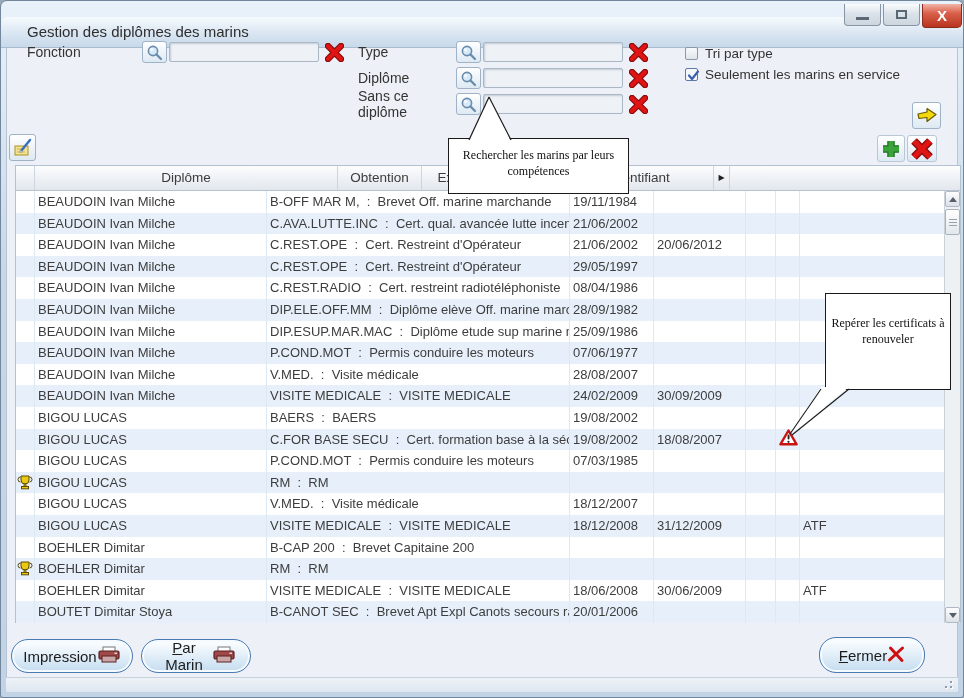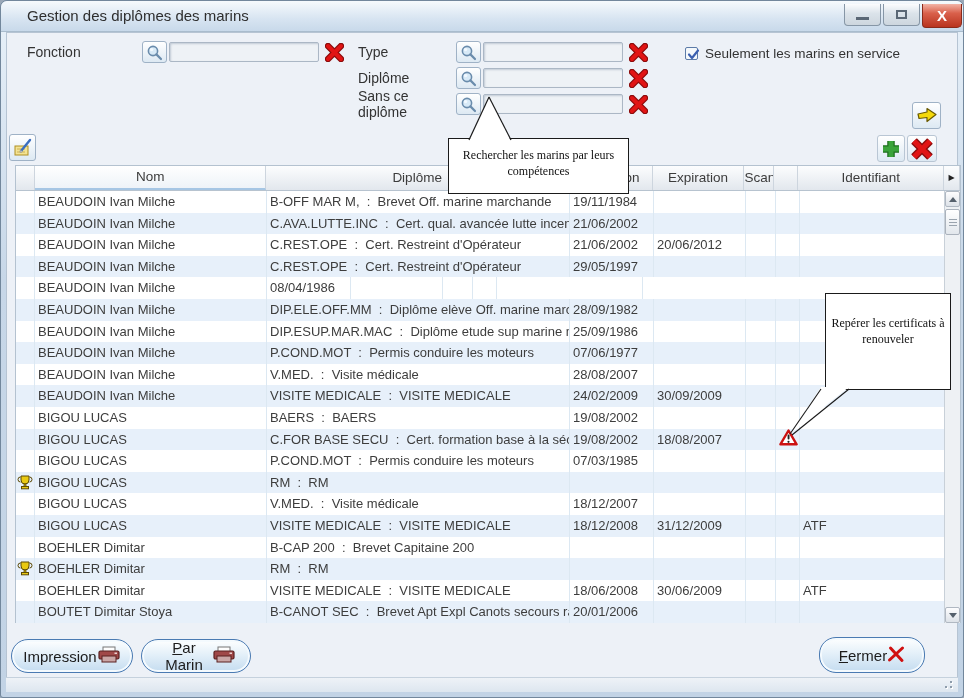--- a/index.html
+++ b/index.html
@@ -5,21 +5,21 @@
   html,body{margin:0;padding:0;background:#9aa8b8;}
   *{box-sizing:border-box;}
   .window{
     position:relative;width:964px;height:698px;margin:0 auto;
     font-family:"Liberation Sans","DejaVu Sans",sans-serif;
     background:linear-gradient(#e9f2fa,#c7d7e8 40%,#c2d3e5);
     border:1px solid #72879c;border-radius:7px 7px 3px 3px;
     overflow:hidden;
   }
   .titlebar{
-    position:absolute;left:0;top:0;right:0;height:31px;
+    position:absolute;left:0;top:16px;right:0;height:31px;
     background:linear-gradient(#f6fafd,#d7e4f1 60%,#c8d9ea);
     border-bottom:1px solid #a9bccd;border-radius:7px 7px 0 0;
   }
   .title-text{position:absolute;left:26px;top:6px;font-size:15px;color:#2e2e2e;}
   .winbtns{position:absolute;top:3px;left:843px;display:flex;}
   .winbtn{
     width:37px;height:22px;border:1px solid #8696a6;border-top:none;
     background:linear-gradient(#fbfcfd,#dbe3ea 45%,#cdd6de);
     display:flex;align-items:center;justify-content:center;
     border-radius:0 0 4px 4px;margin-right:2px;color:#5a6775;font-weight:bold;
@@ -223,20 +223,24 @@
     <input class="ffield" style="">
     <span class="clearx">
           <svg width="19" height="19" viewBox="0 0 19 19">
     <path d="M3 3 L16 16 M16 3 L3 16" stroke="#8c0c0c" stroke-width="6.4" stroke-linecap="round"></path>
     <path d="M3 3 L16 16 M16 3 L3 16" stroke="#e11414" stroke-width="4" stroke-linecap="round"></path>
   </svg>
         </span>
   </div>
     </div>
   <div id="optgroup">
+      <div class="optrow">
+    <span class="cbox"></span>
+    <span class="optlabel">Tri par type</span>
+  </div>
       <div class="optrow checked">
     <span class="cbox">
           <svg width="15" height="15" viewBox="0 0 15 15">
     <path d="M3 7.5 L6 11 L12 3.5" stroke="#3a5fb0" stroke-width="2.2" fill="none" stroke-linecap="round" stroke-linejoin="round"></path>
   </svg>
         </span>
     <span class="optlabel">Seulement les marins en service</span>
   </div>
     </div>
 
@@ -263,21 +267,20 @@
   <button class="toolbtn" id="btn-del">
     <svg width="24" height="24" viewBox="0 0 24 24">
       <path d="M4 4 L20 20 M20 4 L4 20" stroke="#8c0c0c" stroke-width="8"></path>
       <path d="M4 4 L20 20 M20 4 L4 20" stroke="#e11414" stroke-width="5.2"></path>
     </svg>
   </button>
 
   <div class="table">
     <div class="thead">
       <div class="th w-icon"></div>
-      <div class="th w-nom h-nom">Nom</div>
       <div class="th w-dip">Diplôme</div>
       <div class="th w-obt">Obtention</div>
       <div class="th w-exp">Expiration</div>
       <div class="th w-scan">Scan</div>
       <div class="th w-alert"></div>
       <div class="th w-id">Identifiant</div>
       <div class="th w-nav h-nav">▶</div>
     </div>
     <div class="tbody" id="tbody">
       <div class="trow">
@@ -316,20 +319,21 @@
     <div class="tc c-dip w-dip">C.REST.OPE  :  Cert. Restreint d'Opérateur</div>
     <div class="tc c-obt w-obt">29/05/1997</div>
     <div class="tc c-exp w-exp"></div>
     <div class="tc c-scan w-scan"></div>
     <div class="tc c-alert w-alert"></div>
     <div class="tc c-id w-id"></div>
   </div>
         <div class="trow">
     <div class="tc c-icon w-icon"></div>
     <div class="tc c-nom w-nom">BEAUDOIN Ivan Milche</div>
+    <div class="tc c-dip w-dip">C.REST.RADIO  :  Cert. restreint radiotéléphoniste</div>
     <div class="tc c-obt w-obt">08/04/1986</div>
     <div class="tc c-exp w-exp"></div>
     <div class="tc c-scan w-scan"></div>
     <div class="tc c-alert w-alert"></div>
     <div class="tc c-id w-id"></div>
   </div>
         <div class="trow">
     <div class="tc c-icon w-icon"></div>
     <div class="tc c-nom w-nom">BEAUDOIN Ivan Milche</div>
     <div class="tc c-dip w-dip">DIP.ELE.OFF.MM  :  Diplôme elève Off. marine marchande</div>

